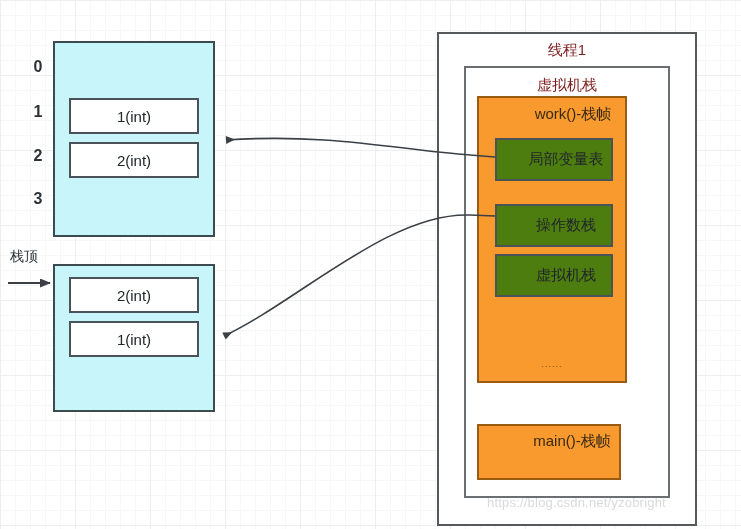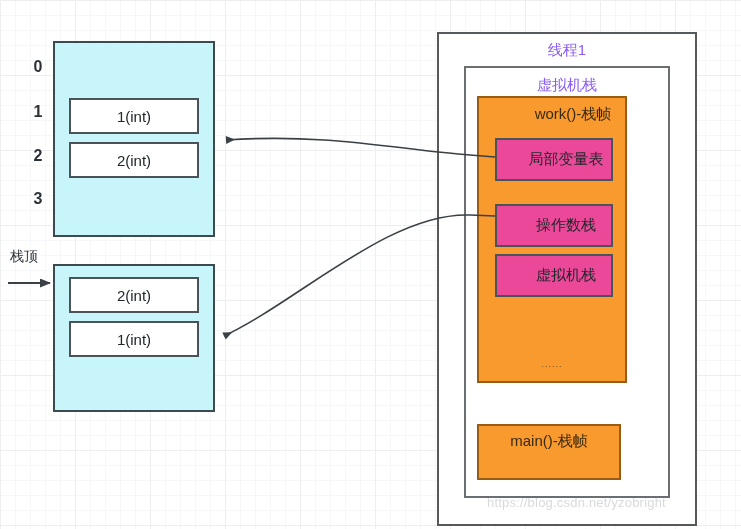--- a/index.html
+++ b/index.html
@@ -65,39 +65,39 @@
     position: absolute;
     background: #ffffff;
     border: 2px solid #6b6f72;
     box-sizing: border-box;
   }
   .panel-title {
     position: absolute;
     width: 100%;
     text-align: center;
     font-size: 15px;
-    color: #8b5cf6;
+    color: #7f1d1d;
   }
 
   .orange-frame {
     position: absolute;
     background: #f99a2f;
     border: 2px solid #9a5c12;
     box-sizing: border-box;
   }
   .orange-title {
     position: absolute;
     width: 100%;
     text-align: center;
     font-size: 15px;
     color: #3a2a10;
   }
   .orange-slot {
     position: absolute;
-    background: #ec4899;
+    background: #4d7c0f;
     border: 2px solid #4a5358;
     box-sizing: border-box;
     display: flex;
     align-items: center;
     justify-content: center;
     font-size: 15px;
     color: #20272b;
     padding-left: 24px;
   }
   .ellipsis-mark {
@@ -182,21 +182,21 @@
   <div class="orange-frame" style="left:477px; top:96px; width:150px; height:287px;">
     <div class="orange-title" style="left:0; top:7px;padding-left:21px;">work()-栈帧</div>
 
     <div class="orange-slot" style="left:16px; top:40px; width:118px; height:43px;">局部变量表</div>
     <div class="orange-slot" style="left:16px; top:98px; width:118px; height:43px;margin-top:8px;">操作数栈</div>
     <div class="orange-slot" style="left:16px; top:156px; width:118px; height:43px;">虚拟机栈</div>
 
     <div class="ellipsis-mark" style="left:0; top:261px;">......</div>
   </div>
 
-  <div class="main-frame" style="left:477px; top:424px; width:144px; height:56px;">
+  <div class="main-frame" style="left:477px; top:424px; width:144px; height:56px;padding-left:23px;">
     <div class="main-frame-label">main()-栈帧</div>
   </div>
 
   <svg class="overlay" viewBox="0 0 741 529">
     <defs>
       <marker id="arrowL" markerWidth="10" markerHeight="8" refX="9" refY="4" orient="auto" markerUnits="userSpaceOnUse">
         <path d="M9,0 L0,4 L9,8 z" fill="#3a4045"></path>
       </marker>
       <marker id="arrowR" markerWidth="11" markerHeight="9" refX="10" refY="4.5" orient="auto" markerUnits="userSpaceOnUse">
         <path d="M0,0 L11,4.5 L0,9 z" fill="#3a4045"></path>

